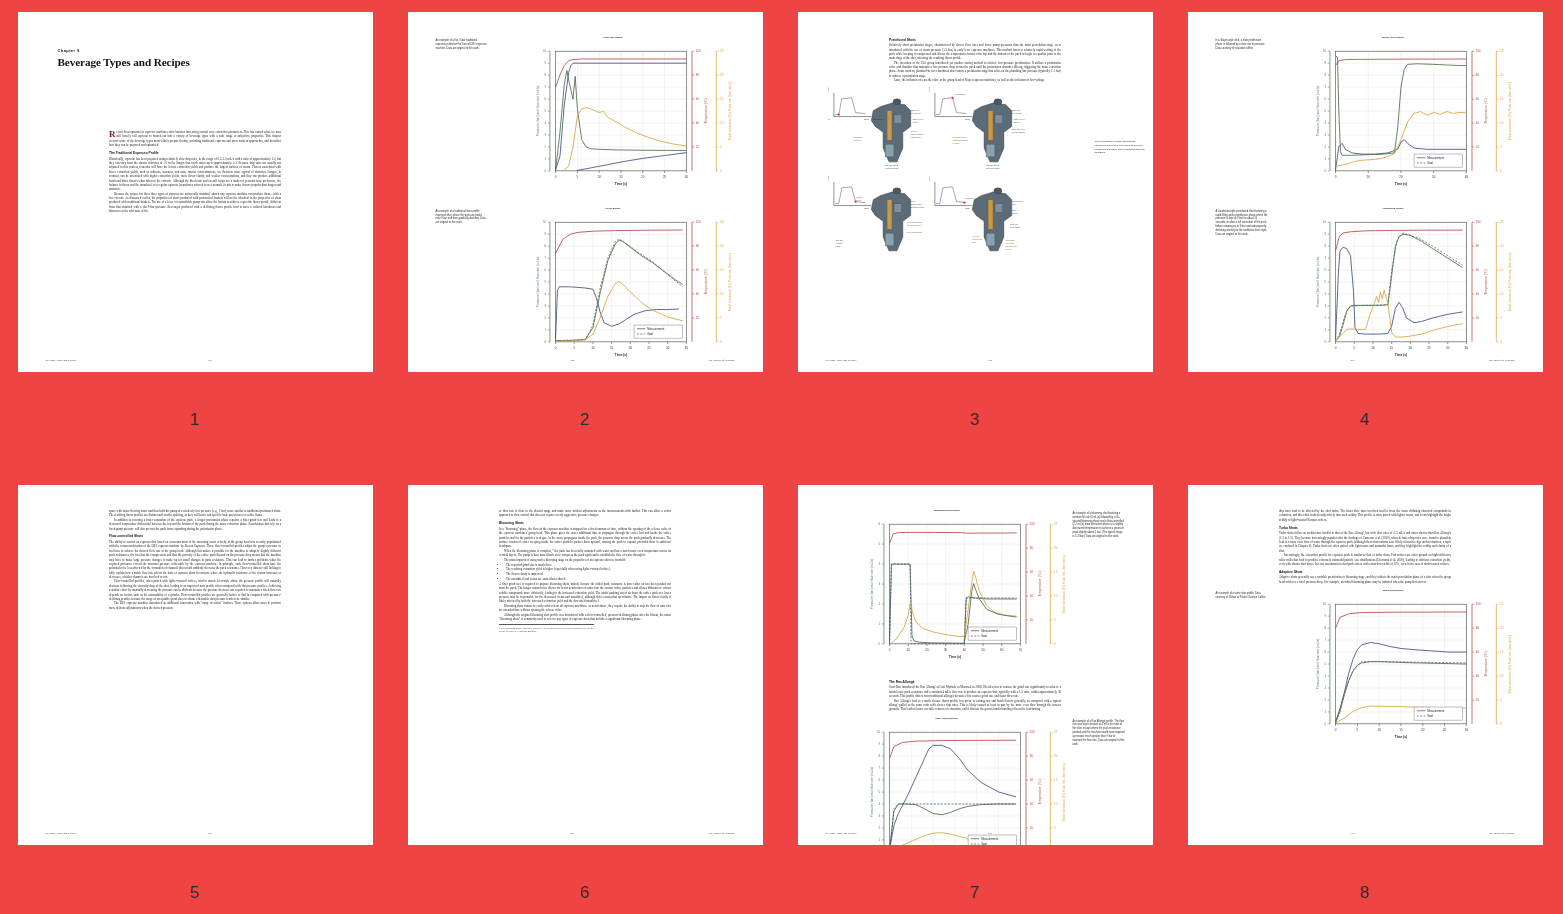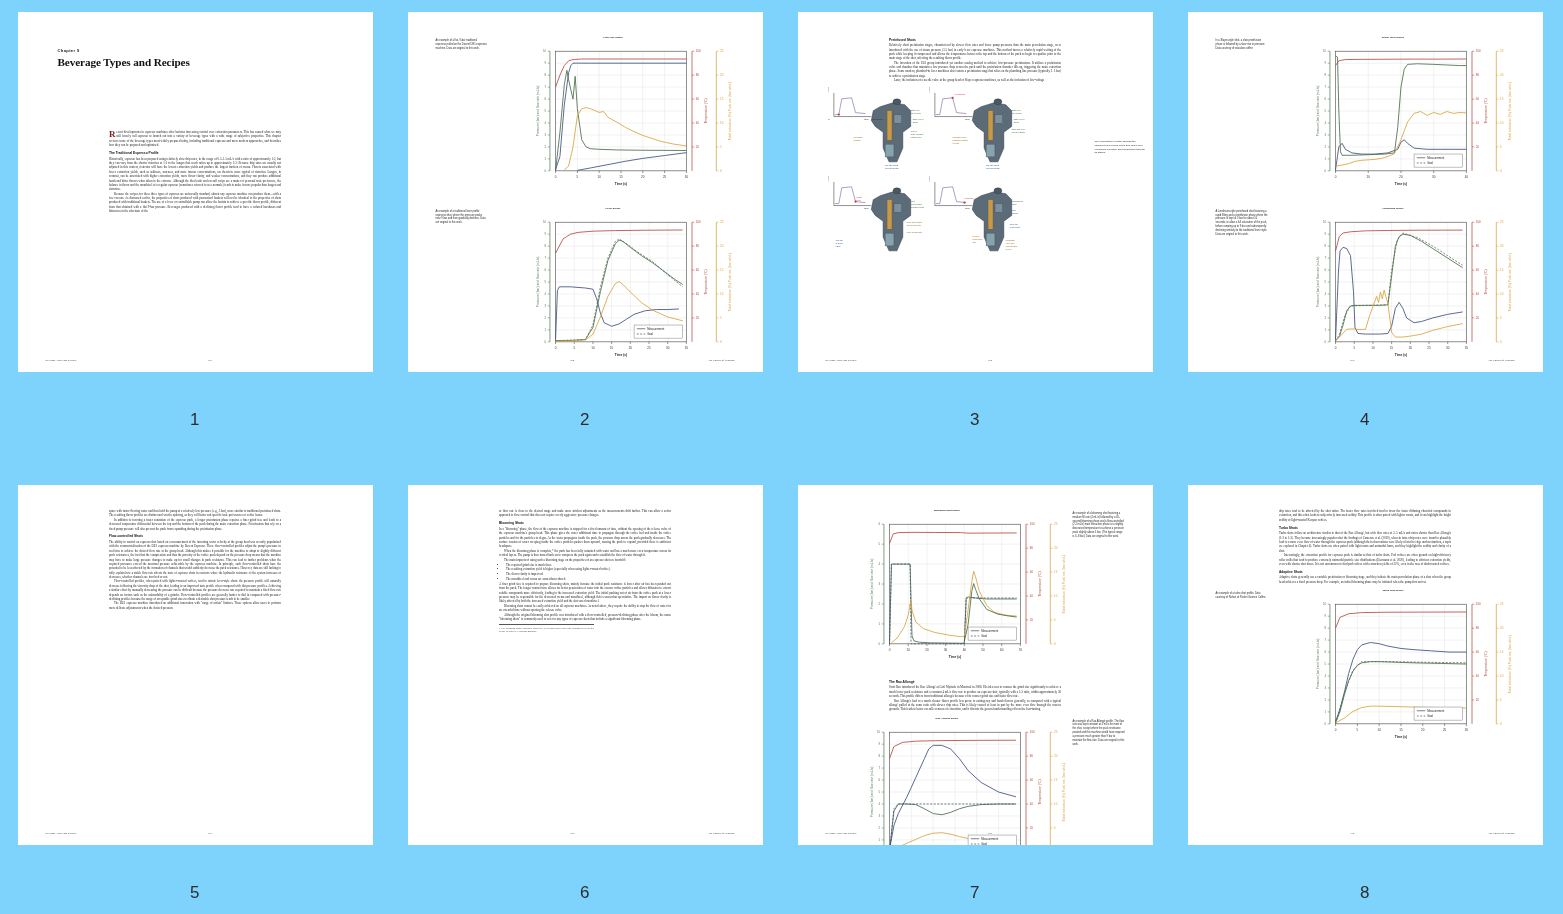--- a/index.html
+++ b/index.html
@@ -7,21 +7,21 @@
   html, body {
     margin: 0; padding: 0;
     background: #ffffff;
     width: 1563px; height: 914px;
     font-family: "Liberation Serif", serif;
     overflow: hidden;
   }
   #viewer {
     position: relative;
     width: 1563px; height: 914px;
-    background: #7dd3fc;
+    background: #ef4444;
   }
   .page-row {
     display: flex;
     justify-content: flex-start;
     align-items: flex-start;
     gap: 0px;
   }
   .row1 { position: absolute; left: 0; top: 12px; }
   .row2 { position: absolute; left: 0; top: 485px; }
 

